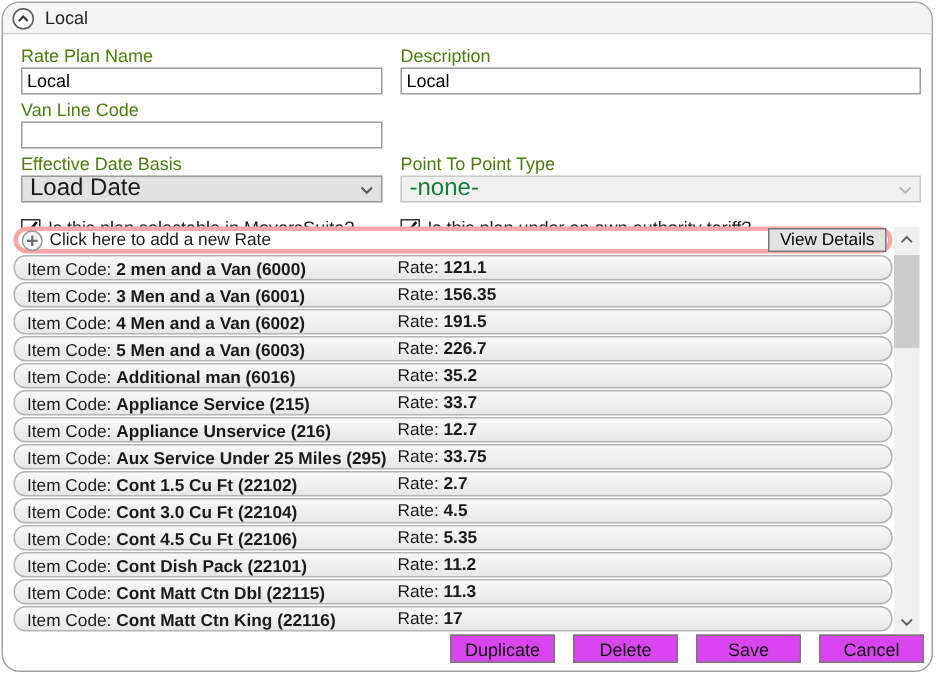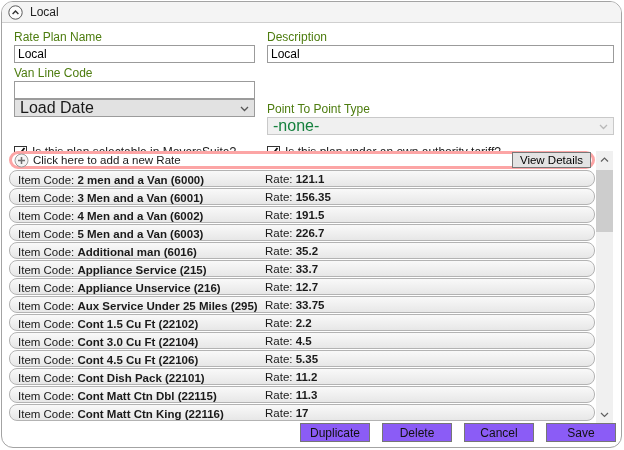--- a/index.html
+++ b/index.html
@@ -126,21 +126,21 @@
     cursor: grab;
   }
 
   
   .footer {
     position: absolute; bottom: 5px; right: 5px;
     display: flex; gap: 12px;
   }
   .btn {
     width: 70px; height: 19px;
-    background: #8b5cf6;
+    background: #d946ef;
     border: 1px solid #767676;
     font-family: "Liberation Sans", sans-serif;
     font-size: 12px;
     color: #111;
     display: flex; align-items: center; justify-content: center;
     cursor: pointer;
     padding: 0;
   }
 </style>
 </head>
@@ -168,20 +168,21 @@
       <input class="text-input" type="text" value="Local" style="">
     </div>
 
     <div>
       <label class="field-label">Van Line Code</label>
       <input class="text-input" type="text" value="" style="">
     </div>
     <div></div>
 
     <div>
+      <label class="field-label">Effective Date Basis</label>
       <div class="combo">
         <span class="combo-value">Load Date</span>
         <span>
           <svg width="9" height="6" viewBox="0 0 9 6">
               <polyline points="1,1 4.5,4.5 8,1" fill="none" stroke="#555" stroke-width="1.3"></polyline>
             </svg>
         </span>
       </div>
     </div>
     <div>
@@ -297,21 +298,21 @@
       <span class="rate-prefix">Rate:&nbsp;</span>
       <span class="rate-num">33.75</span>
     </span>
   </div>
 
   <div class="rate-row">
     <span class="item-prefix">Item Code:&nbsp;</span>
     <span class="item-name">Cont 1.5 Cu Ft (22102)</span>
     <span class="rate-col">
       <span class="rate-prefix">Rate:&nbsp;</span>
-      <span class="rate-num">2.2</span>
+      <span class="rate-num">2.7</span>
     </span>
   </div>
 
   <div class="rate-row">
     <span class="item-prefix">Item Code:&nbsp;</span>
     <span class="item-name">Cont 3.0 Cu Ft (22104)</span>
     <span class="rate-col">
       <span class="rate-prefix">Rate:&nbsp;</span>
       <span class="rate-num">4.5</span>
     </span>
@@ -365,17 +366,17 @@
     <div class="scroll-btn down">
       <svg width="9" height="6" viewBox="0 0 9 6">
           <polyline points="1,1 4.5,4.5 8,1" fill="none" stroke="#606060" stroke-width="1.2"></polyline>
         </svg>
     </div>
   </div>
 
   <div class="footer">
     <button class="btn">Duplicate</button>
     <button class="btn">Delete</button>
+    <button class="btn">Save</button>
     <button class="btn">Cancel</button>
-    <button class="btn">Save</button>
   </div>
 
 </div>
 
 </body></html>

